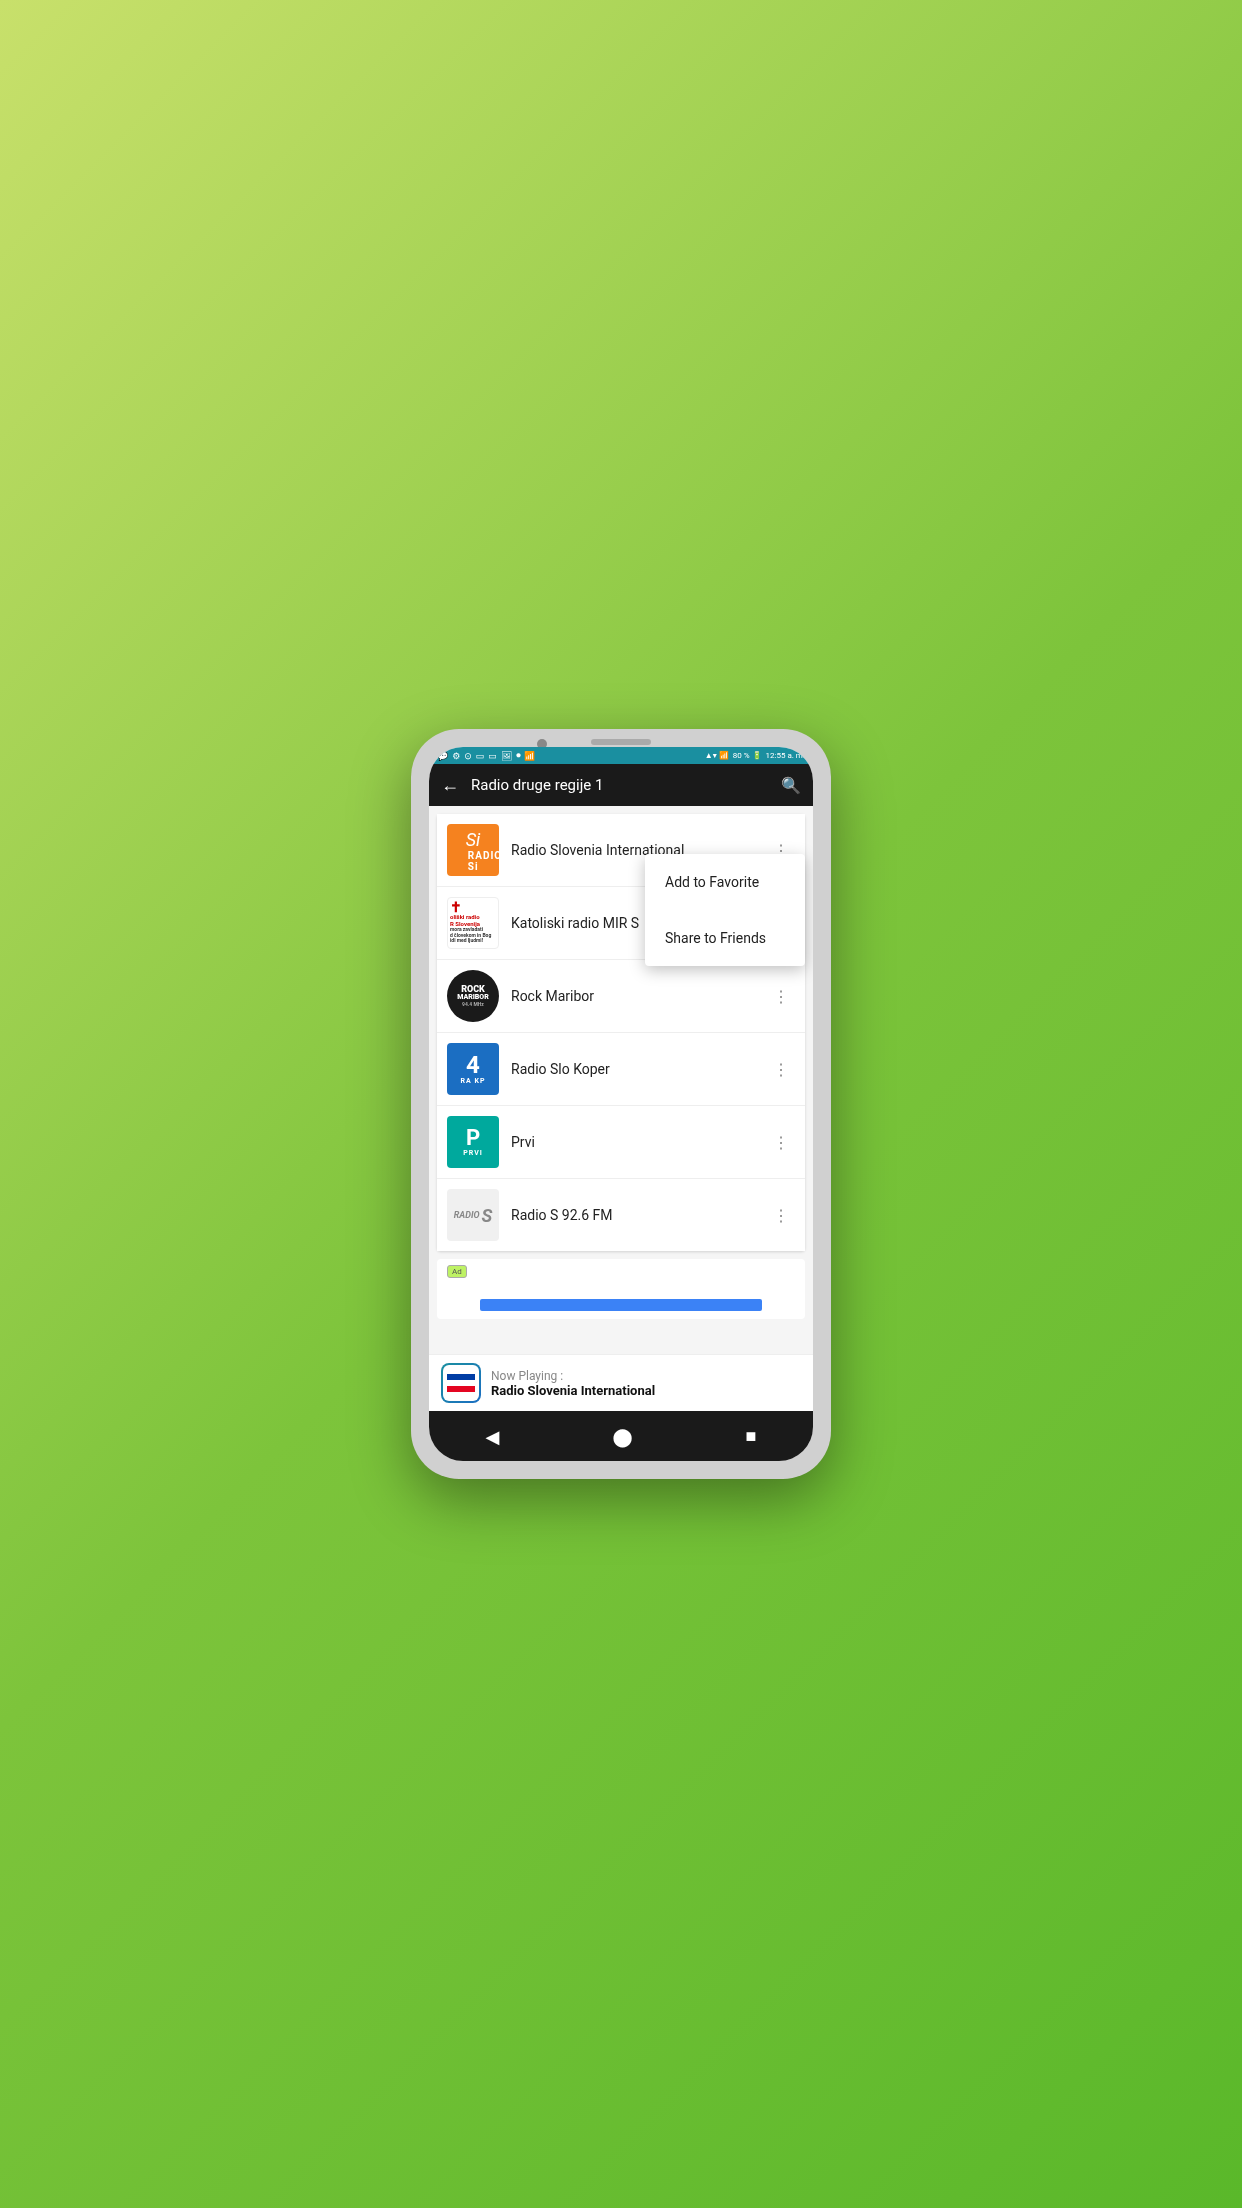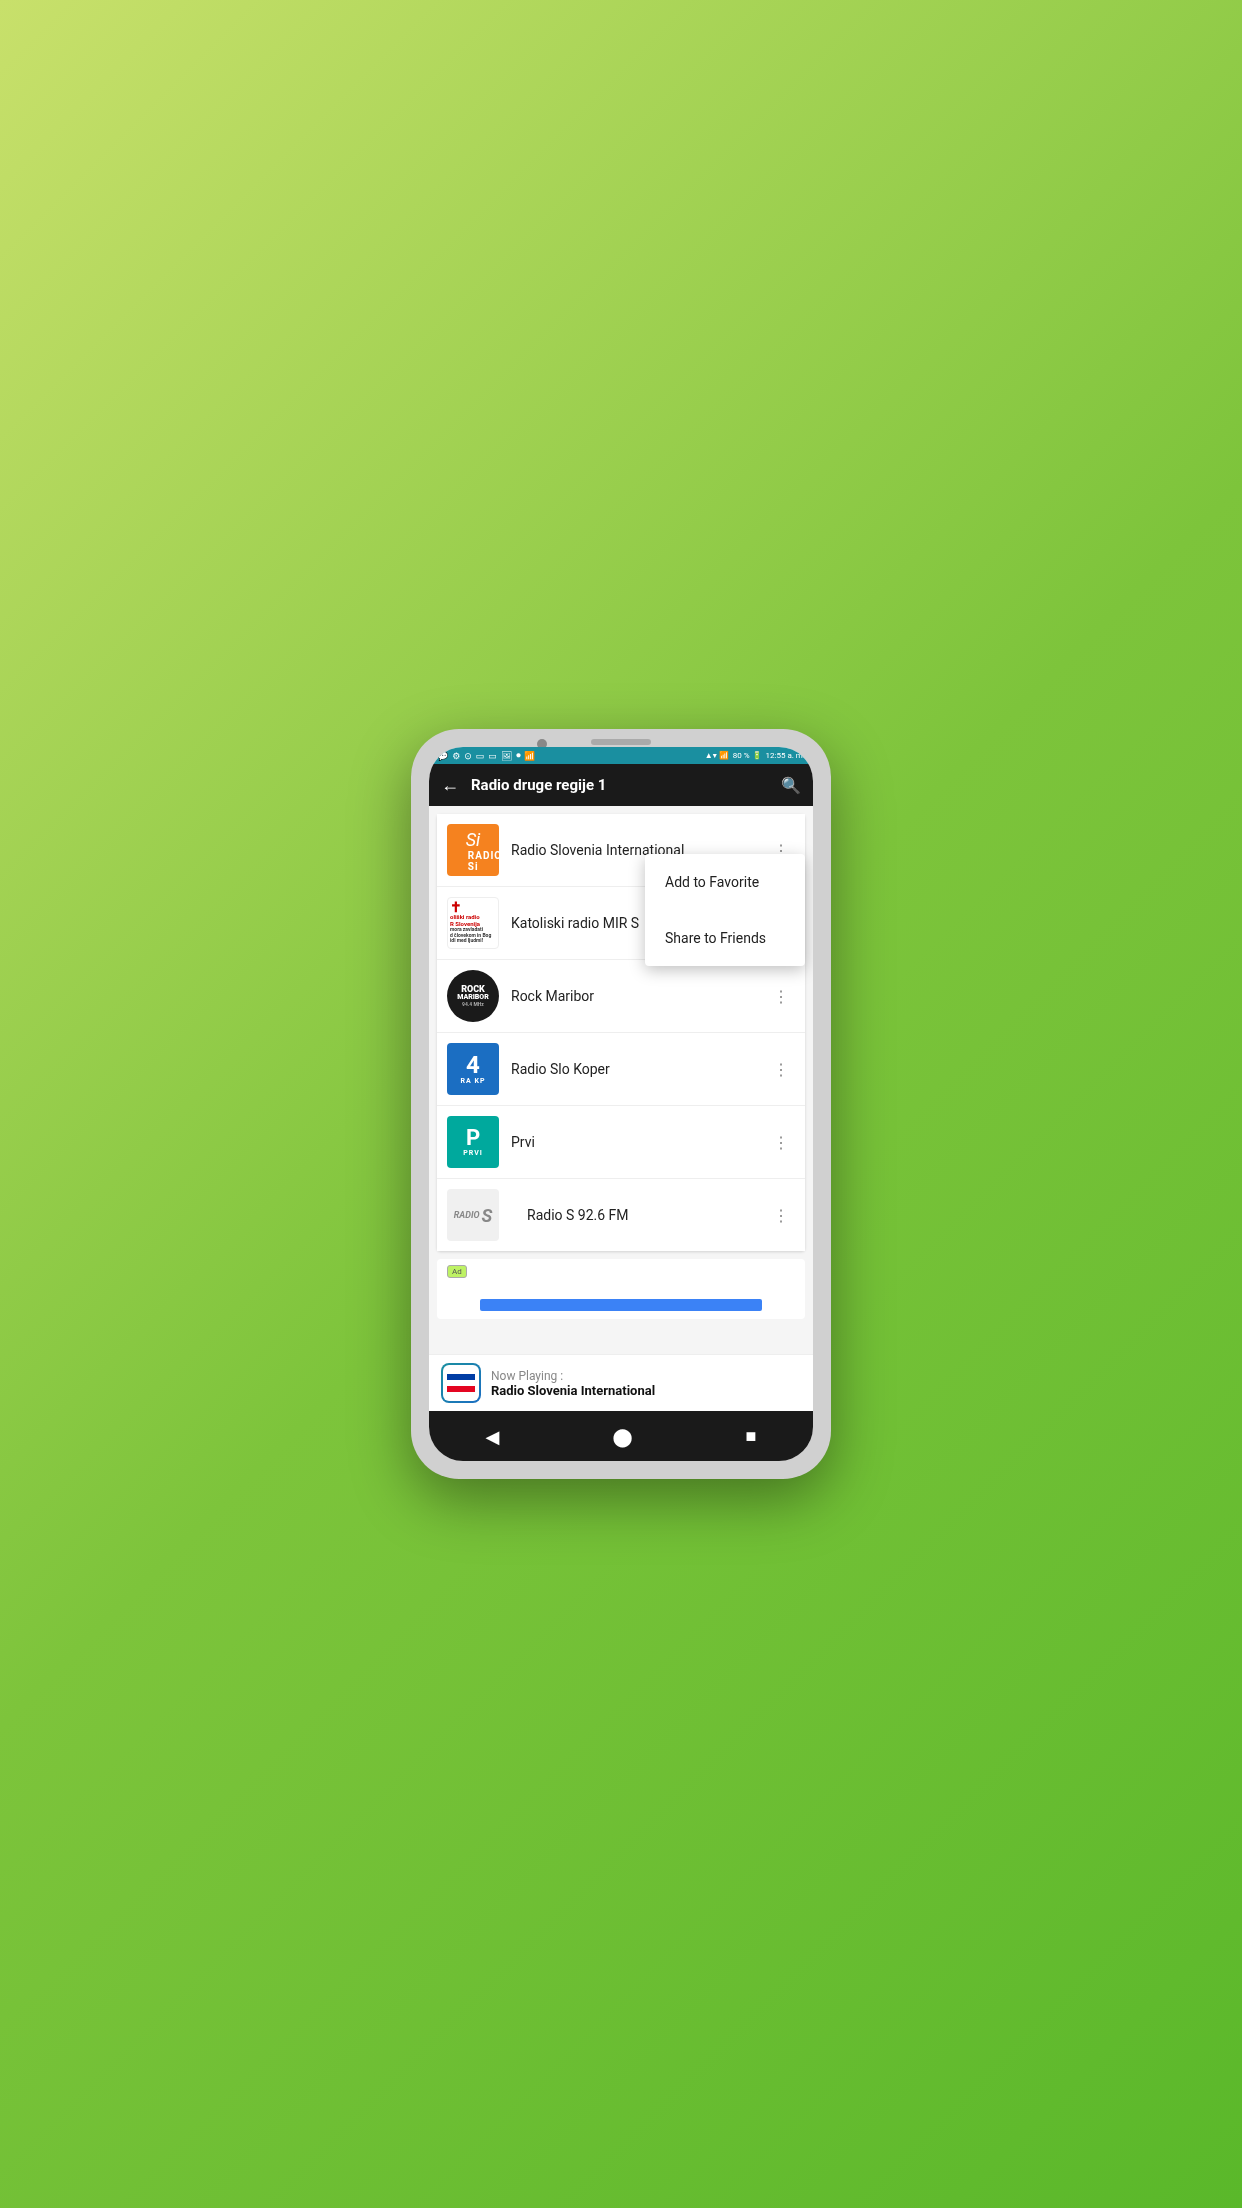--- a/index.html
+++ b/index.html
@@ -91,21 +91,21 @@
     }
     .app-bar-back {
       font-size: 18px;
       color: white;
       cursor: pointer;
       margin-right: 12px;
     }
     .app-bar-title {
       flex: 1;
       font-size: 15px;
-      font-weight: 700;
+      font-weight: 400;
       color: white;
     }
     .app-bar-search {
       font-size: 16px;
       color: white;
       cursor: pointer;
     }
 
     
     .content {
@@ -494,21 +494,21 @@
 
         <div class="radio-item">
           <div class="radio-logo logo-prvi">
             <span class="logo-prvi-p">P</span>
             <span class="logo-prvi-sub">PRVI</span>
           </div>
           <span class="radio-name">Prvi</span>
           <span class="more-btn">⋮</span>
         </div>
 
-        <div class="radio-item" style="border-bottom:none;gap:16px;">
+        <div class="radio-item" style="border-bottom:none;">
           <div class="radio-logo logo-radios">
             <span class="logo-radios-text">RADIO</span>
             <span class="logo-radios-s">S</span>
           </div>
           <span class="radio-name">Radio S 92.6 FM</span>
           <span class="more-btn">⋮</span>
         </div>
 
       </div>
 

